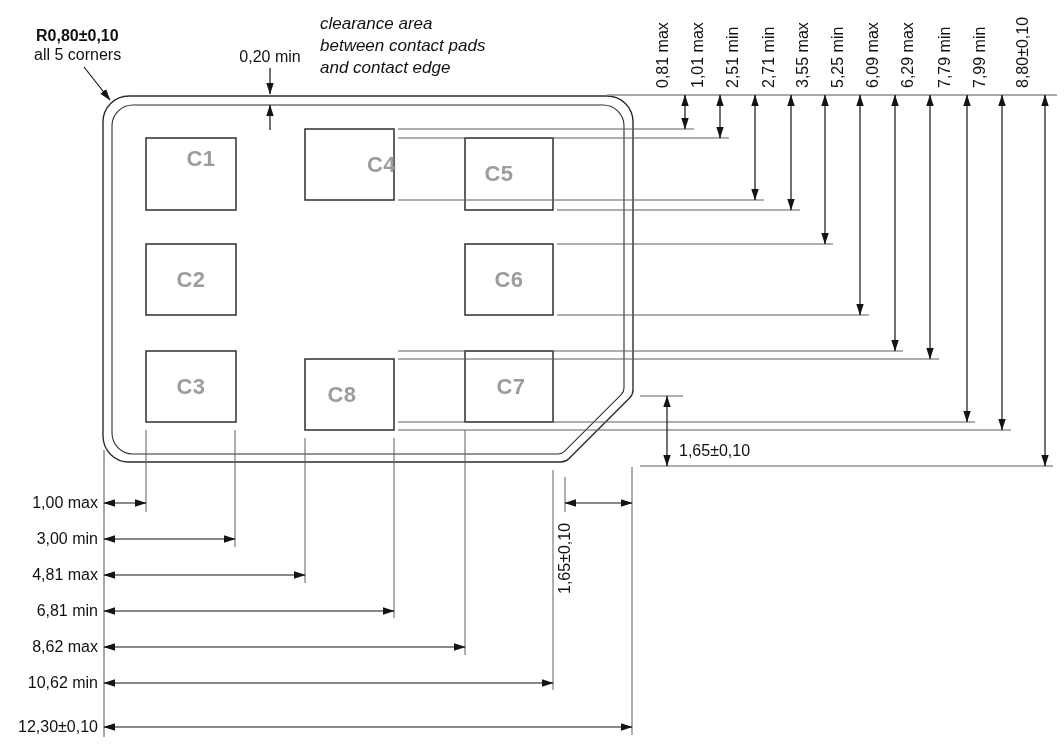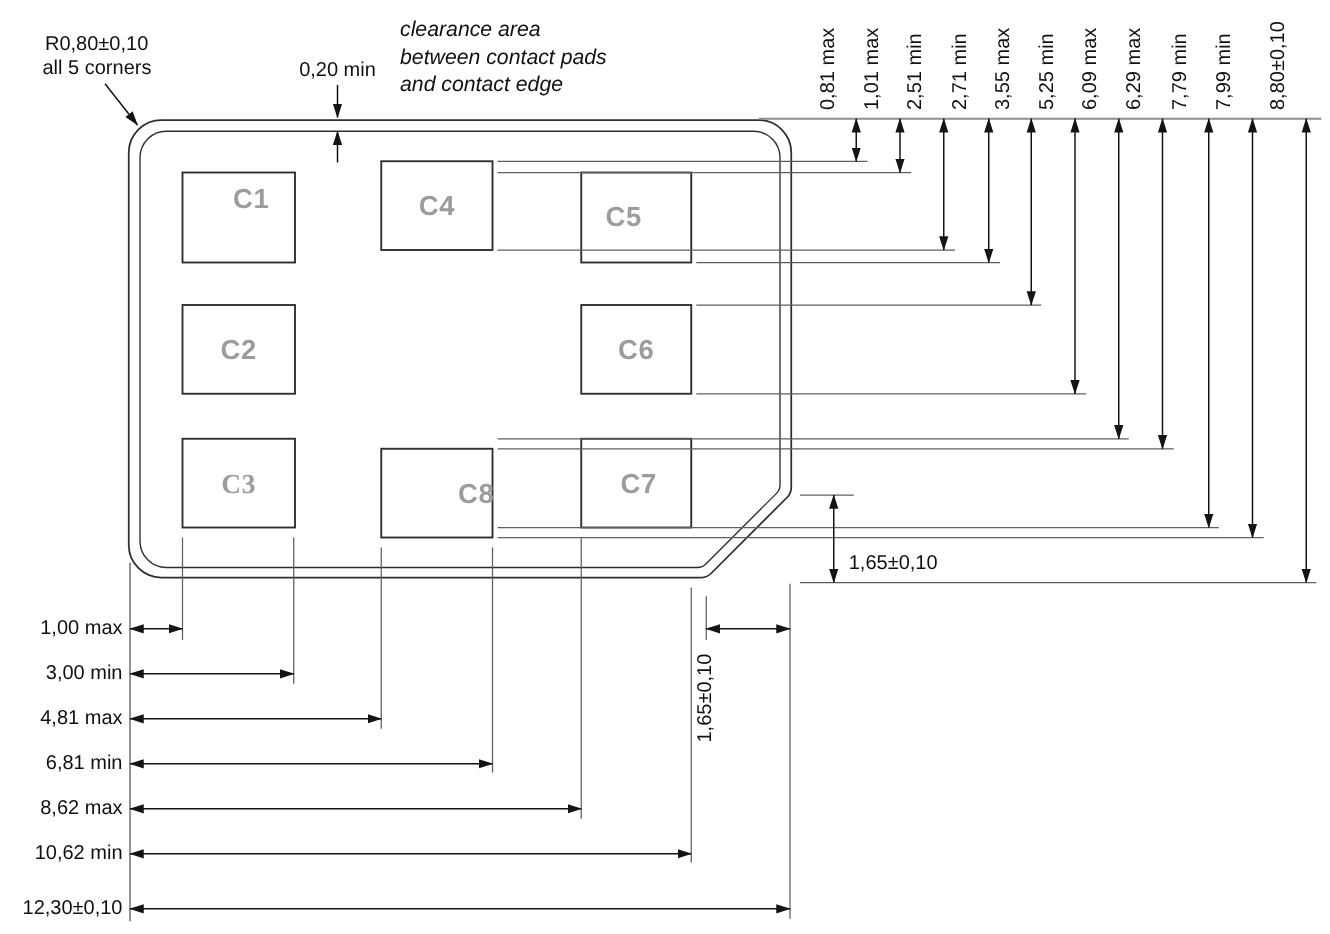--- a/index.html
+++ b/index.html
@@ -119,28 +119,28 @@
     <g>
       <line class="dimline" x1="270" y1="68" x2="270" y2="94" marker-end="url(#ah)"></line>
       <line class="dimline" x1="270" y1="130" x2="270" y2="105" marker-end="url(#ah)"></line>
     </g>
 
     <line class="dimline" x1="84" y1="67" x2="110" y2="100" marker-end="url(#ah)"></line>
   </svg>
 
   <div class="pad-label" style="left:146px;top:123px;width:110px;height:72px;">C1</div>
   <div class="pad-label" style="left:146px;top:244px;width:90px;height:71px;border-radius:11px;">C2</div>
-  <div class="pad-label" style="left:146px;top:351px;width:90px;height:71px;font-family:Liberation Serif, serif;">C3</div>
-  <div class="pad-label" style="left:305px;top:129px;width:89px;height:71px;">C4</div>
+  <div class="pad-label" style="left:146px;top:351px;width:90px;height:71px;">C3</div>
+  <div class="pad-label" style="left:305px;top:129px;width:89px;height:71px;padding-left:32px;">C4</div>
   <div class="pad-label" style="left:465px;top:138px;width:68px;height:72px;">C5</div>
   <div class="pad-label" style="left:465px;top:244px;width:88px;height:71px;border-radius:18px;">C6</div>
   <div class="pad-label" style="left:465px;top:351px;width:92px;height:71px;">C7</div>
-  <div class="pad-label" style="left:305px;top:359px;width:74px;height:71px;margin-left:39px;">C8</div>
+  <div class="pad-label" style="left:305px;top:359px;width:74px;height:71px;">C8</div>
 
-  <div class="txt" style="left:36px;top:27px;">R0,80±0,10</div>
+  <div class="txt" style="left:36px;top:27px;font-weight:bold;">R0,80±0,10</div>
   <div class="txt" style="left:34px;top:46px;">all 5 corners</div>
 
   <div class="txt" style="left:225px;top:48px;width:90px;text-align:center;">0,20 min</div>
 
   <div class="txt italic-note" style="left:320px;top:13px;">clearance area</div>
   <div class="txt italic-note" style="left:320px;top:35px;">between contact pads</div>
   <div class="txt italic-note" style="left:320px;top:57px;">and contact edge</div>
 
   <div class="txt vlabel" style="left:672px;top:70px;">0,81 max</div>
   <div class="txt vlabel" style="left:707px;top:70px;">1,01 max</div>

